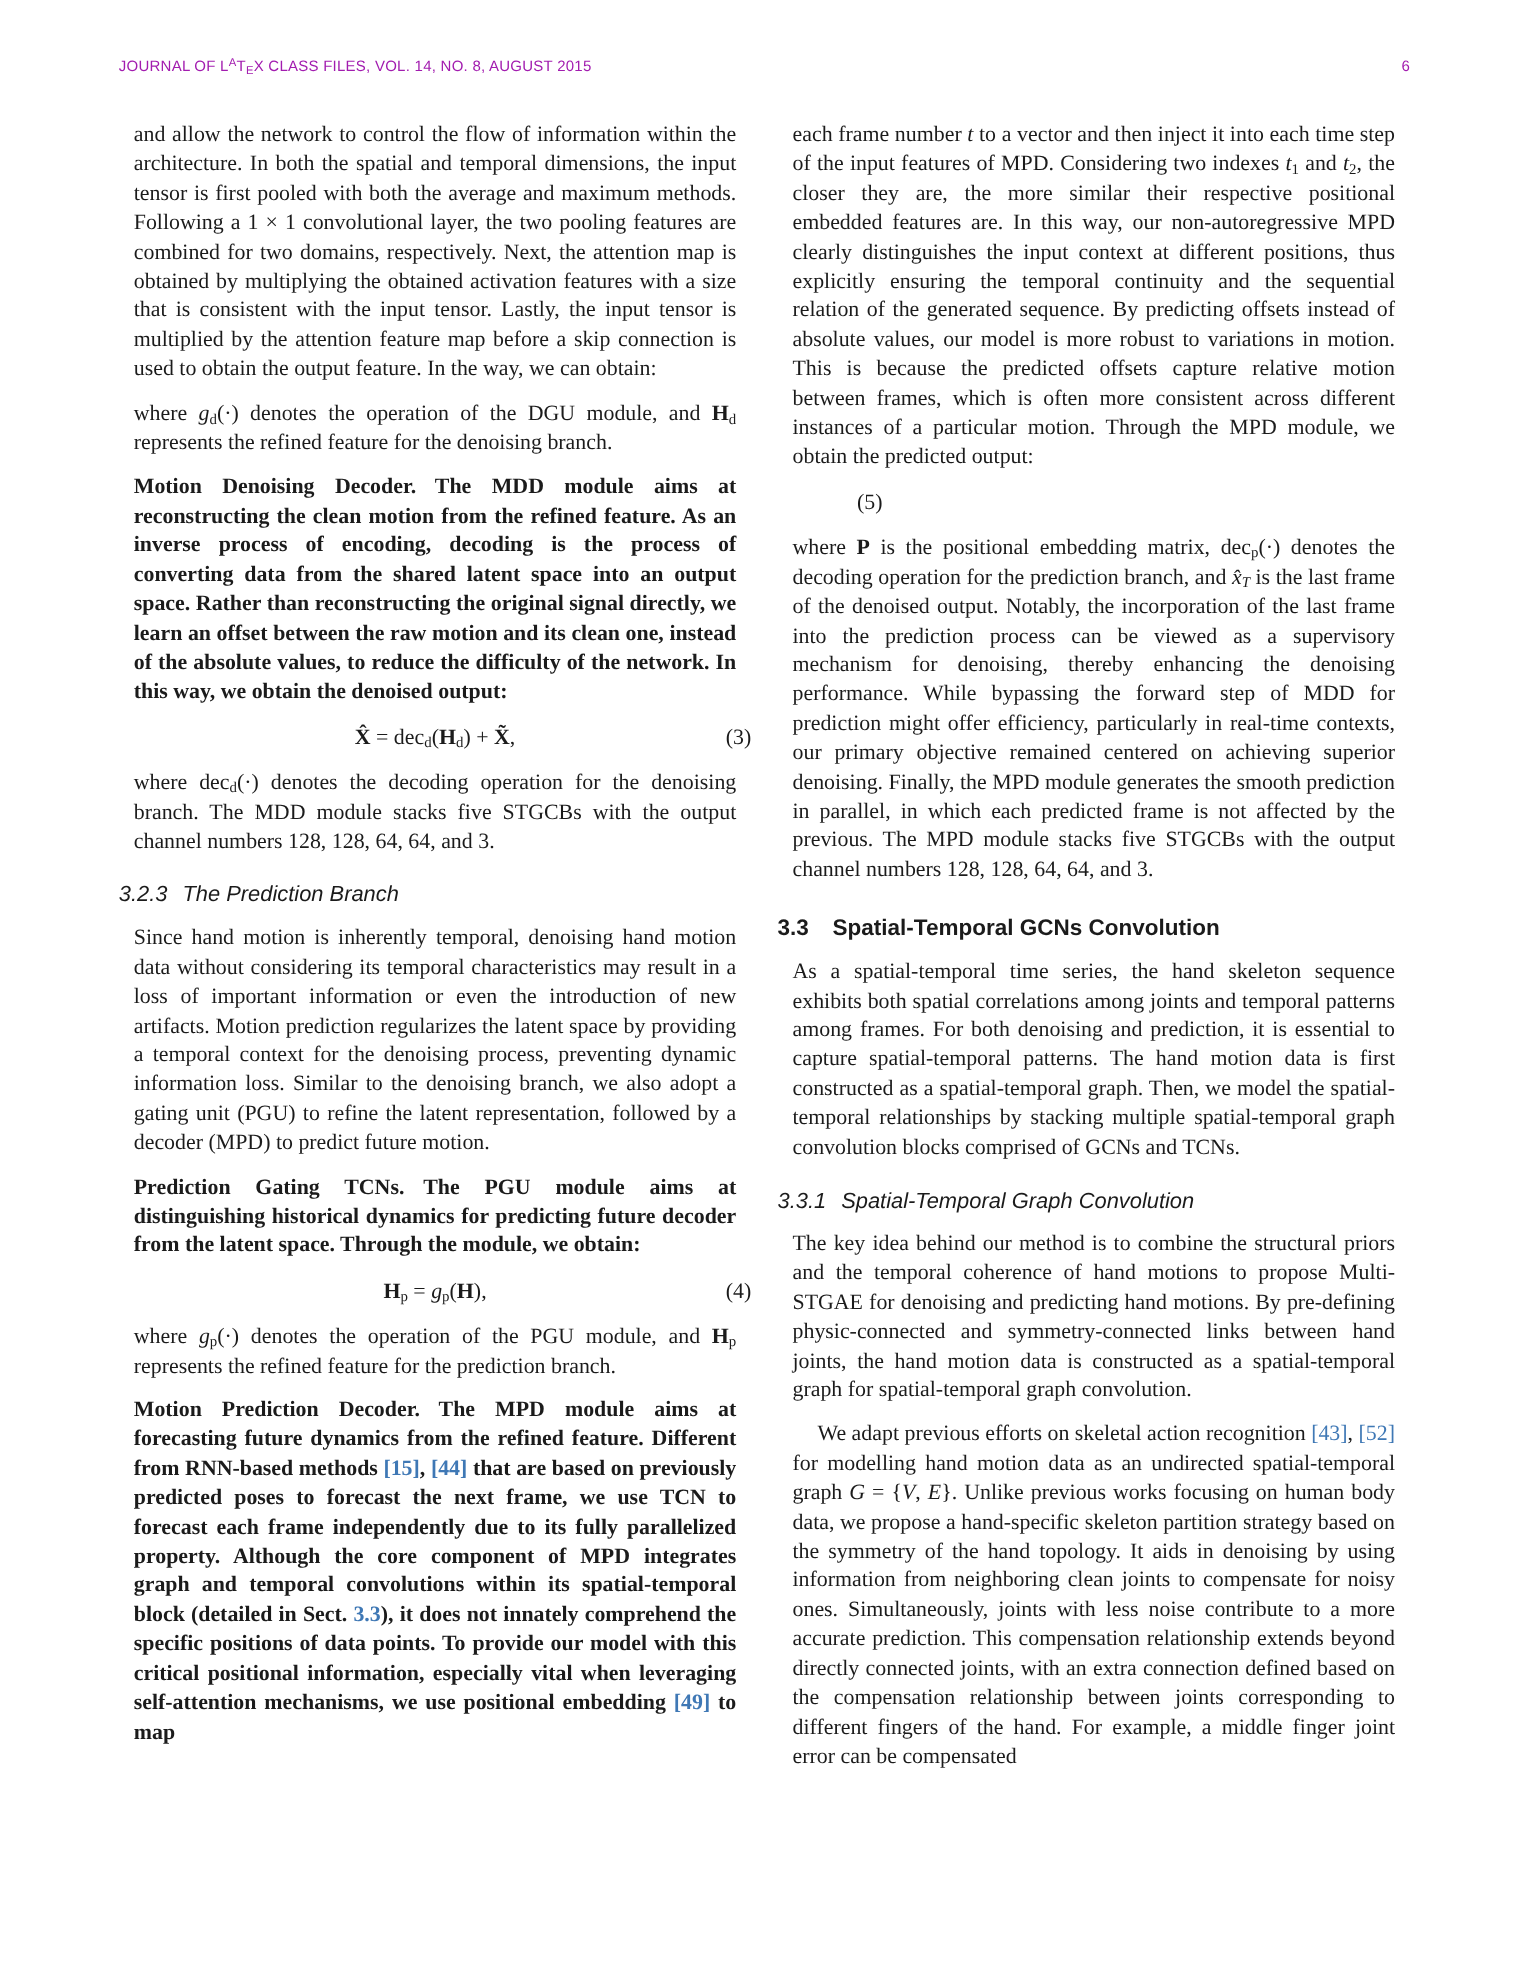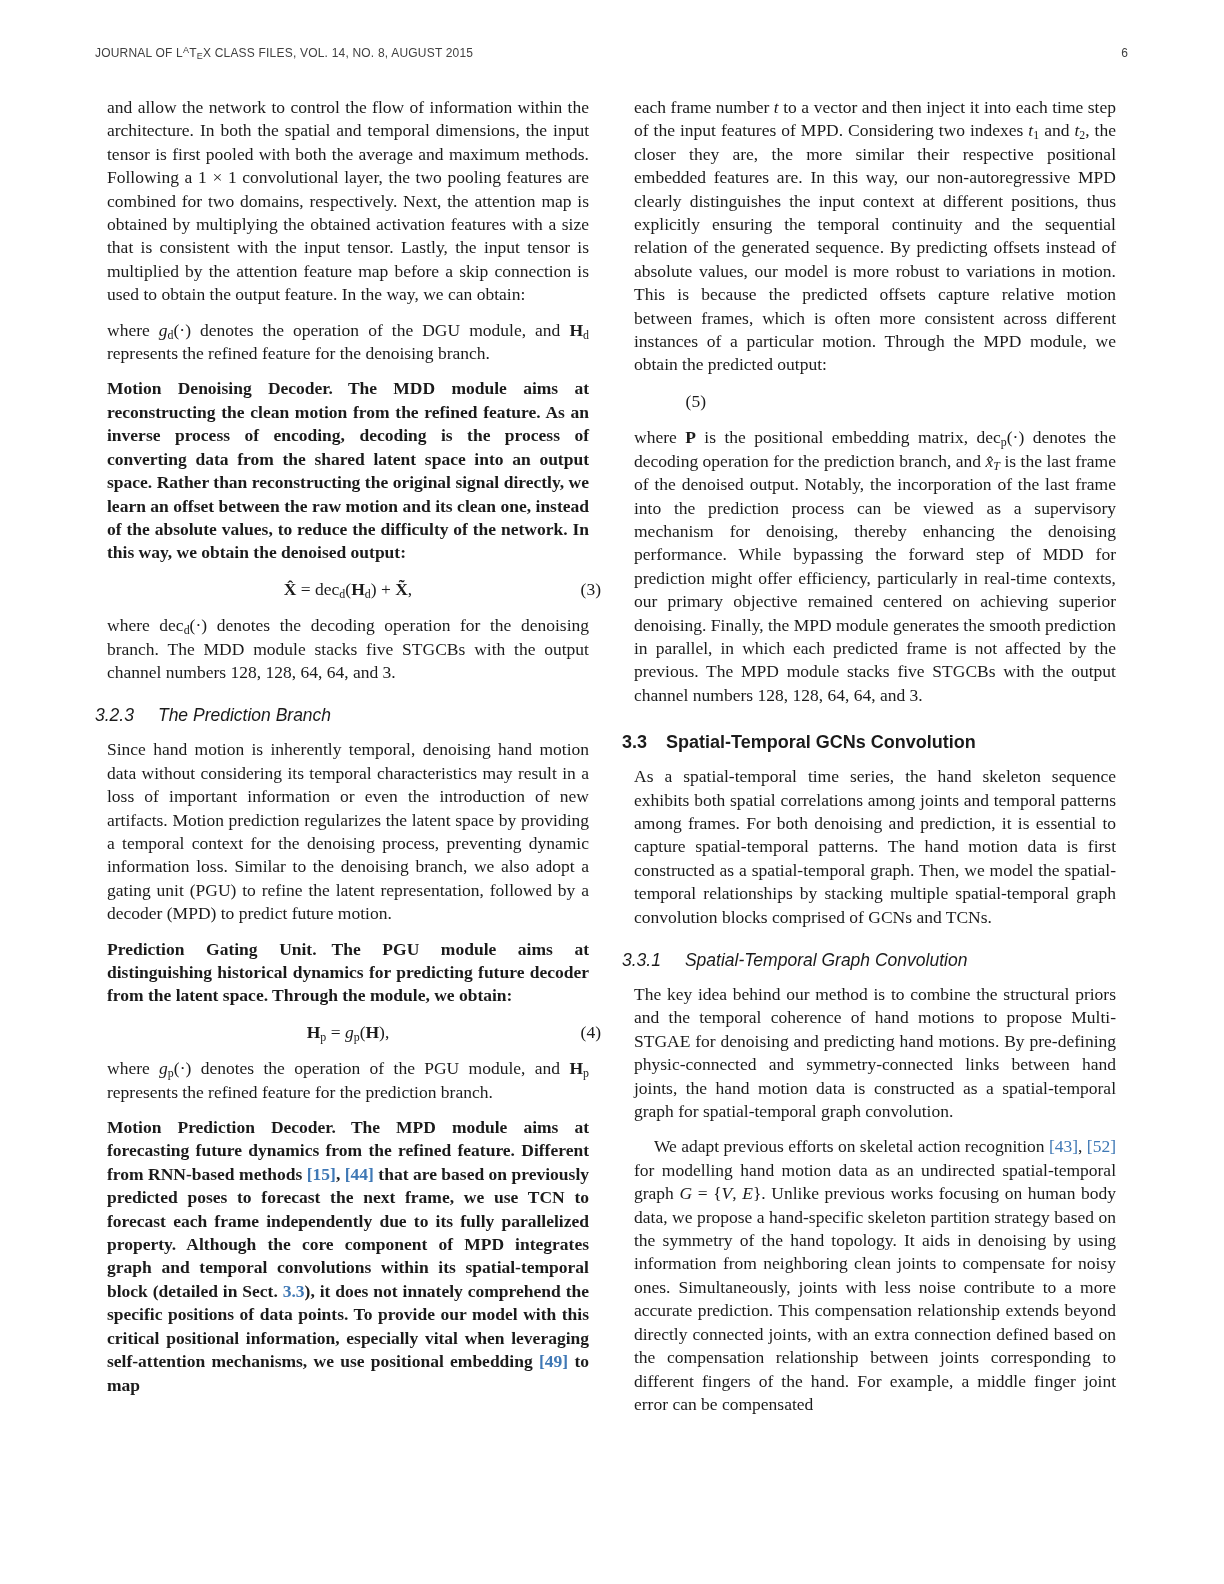--- a/index.html
+++ b/index.html
@@ -7,21 +7,21 @@
     width:1224px; height:1584px;
     font-family:"Liberation Serif", serif;
     color:#1b1b1b;
     position:relative;
     overflow:hidden;
   }
   .page { box-sizing:border-box; padding:46px 96px 0 95px; }
   .pg-header {
     display:flex; justify-content:space-between; align-items:baseline;
     font-family:"Liberation Sans", sans-serif;
-    font-size:12px; color:#404040; letter-spacing:0.2px;
+    font-size:12px; color:#a21caf; letter-spacing:0.2px;
     margin-bottom:24px;
   }
   .pg-header sup, .pg-header sub { font-size:9px; }
   .columns { display:flex; gap:21px; }
   .col { width:506px; font-size:17.5px; line-height:23.4px; text-align:justify; }
   .col p { margin:12px; }
   .p-space { margin-top:10px;font-weight:bold; }
   .indent { text-indent:20px; }
   b.runin { margin-right:15px; }
   .equation { display:flex; align-items:center; margin:13px 0; }
@@ -32,21 +32,21 @@
   sup { font-size:68%; vertical-align:0.45em; line-height:0; }
   .h-sec {
     font-family:"Liberation Sans", sans-serif; font-weight:bold;
     font-size:18px; line-height:22px;
     display:flex; gap:19px; text-align:left;
     margin:24px 0 10px 0;
   }
   .h-subsec {
     font-family:"Liberation Sans", sans-serif; font-style:italic; font-weight:normal;
     font-size:17.5px; line-height:21px;
-    display:flex; gap:24px; text-align:left;
+    display:flex; gap:12px; text-align:left;
     margin:21px 0 9px 0;
   }
   .cite { color:var(--cite, #3f78b5); }
 </style>
 </head>
 <body>
 
 <div class="page">
 
   <div class="pg-header">
@@ -75,21 +75,21 @@
       <p>where dec<sub>d</sub>(·) denotes the decoding operation for the denoising branch. The MDD module stacks five STGCBs with the output channel numbers 128, 128, 64, 64, and 3.</p>
 
       <div class="h-subsec">
         <span>3.2.3</span>
         <span>The Prediction Branch</span>
       </div>
 
       <p>Since hand motion is inherently temporal, denoising hand motion data without considering its temporal characteristics may result in a loss of important information or even the introduction of new artifacts. Motion prediction regularizes the latent space by providing a temporal context for the denoising process, preventing dynamic information loss. Similar to the denoising branch, we also adopt a gating unit (PGU) to refine the latent representation, followed by a decoder (MPD) to predict future motion.</p>
 
       <p class="p-space">
-        <b class="runin">Prediction Gating Unit.</b><span>The PGU module aims at distinguishing historical dynamics for predicting future decoder from the latent space. Through the module, we obtain:</span>
+        <b class="runin">Prediction Gating TCNs.</b><span>The PGU module aims at distinguishing historical dynamics for predicting future decoder from the latent space. Through the module, we obtain:</span>
       </p>
 
       <div class="equation">
         <span class="eq-spacer"></span>
         <span class="eq-body"><b>H</b><sub>p</sub> = <i>g</i><sub>p</sub>(<b>H</b>),</span>
         <span class="eq-num">(4)</span>
       </div>
 
       <p>where <i>g</i><sub>p</sub>(·) denotes the operation of the PGU module, and <b>H</b><sub>p</sub> represents the refined feature for the prediction branch.</p>
 

